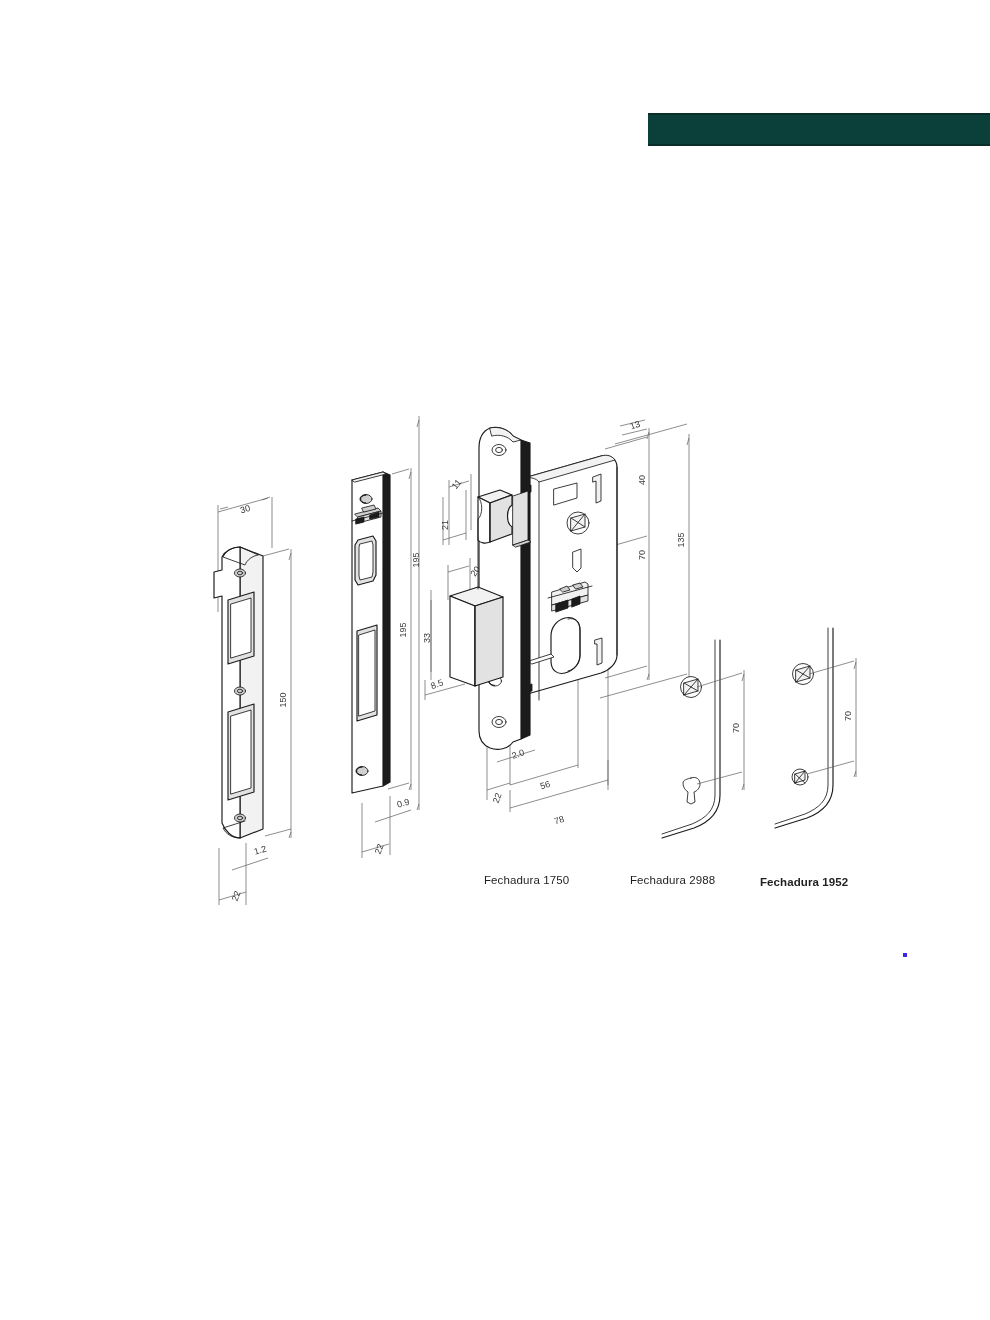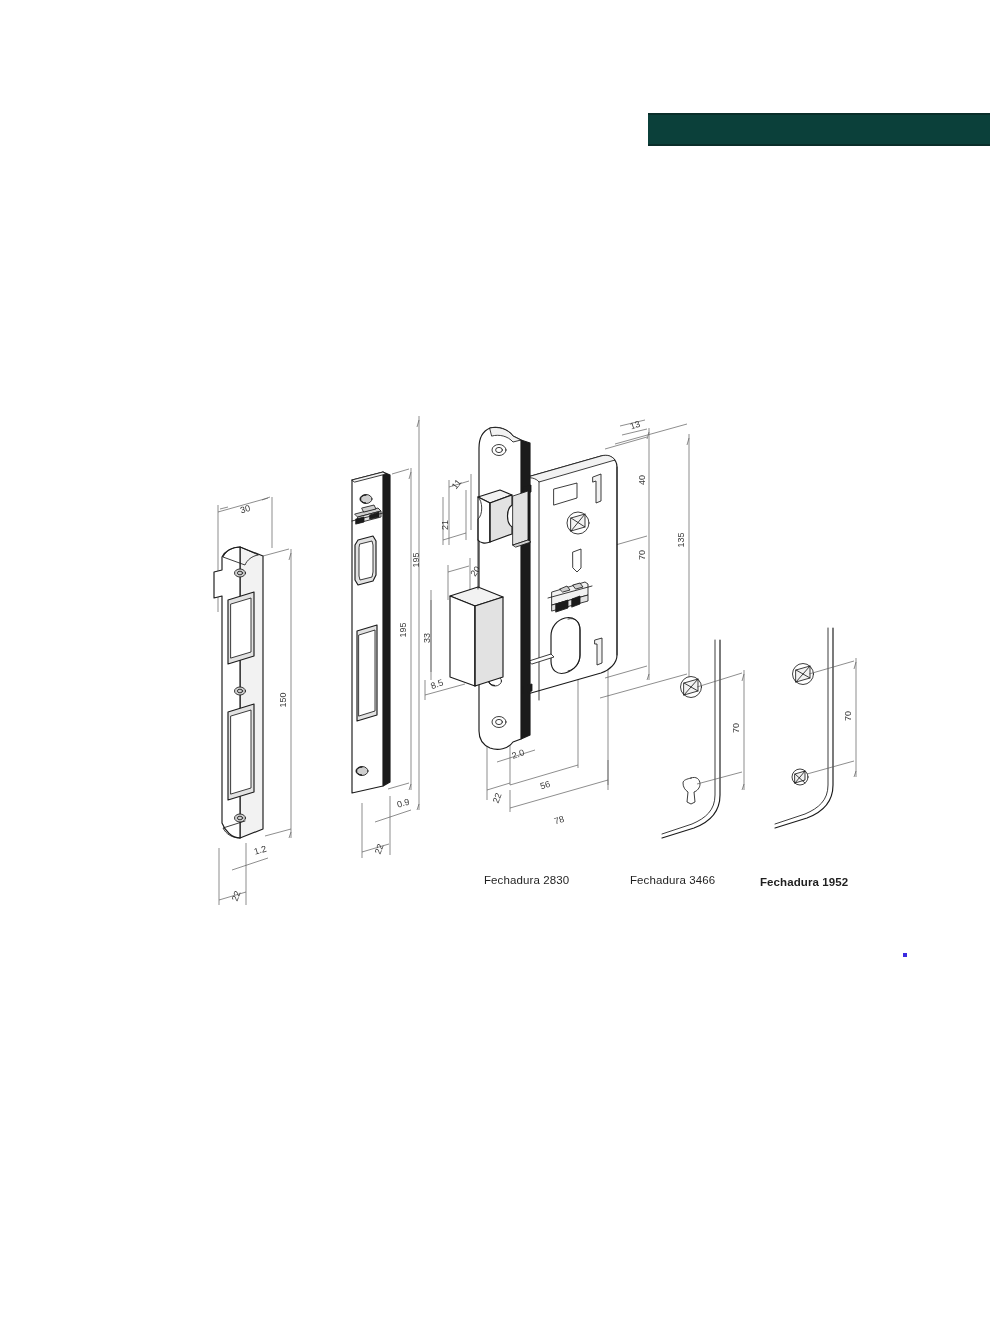--- a/index.html
+++ b/index.html
@@ -422,21 +422,21 @@
           <path d="M856,658 L856,777"></path>
           <path d="M856,662 L854,669 M856,771 L854,777"></path>
           <path d="M809,674 L854,661"></path>
           <path d="M807,774 L854,761"></path>
         </g>
         <text class="dimtext" x="851" y="716" transform="rotate(-90 851 716)" text-anchor="middle">70</text>
       </g>
 
     </svg>
 
-    <div class="caption" style="left:484px; top:874px;">Fechadura 2830</div>
-    <div class="caption" style="left:630px; top:874px;">Fechadura 3466</div>
+    <div class="caption" style="left:484px; top:874px;">Fechadura 1750</div>
+    <div class="caption" style="left:630px; top:874px;">Fechadura 2988</div>
     <div class="caption" style="left:760px; top:876px;font-weight:bold;">Fechadura 1952</div>
 
   </div>
 
   <div class="blue-dot"></div>
 
 </div>
 
 </body></html>

